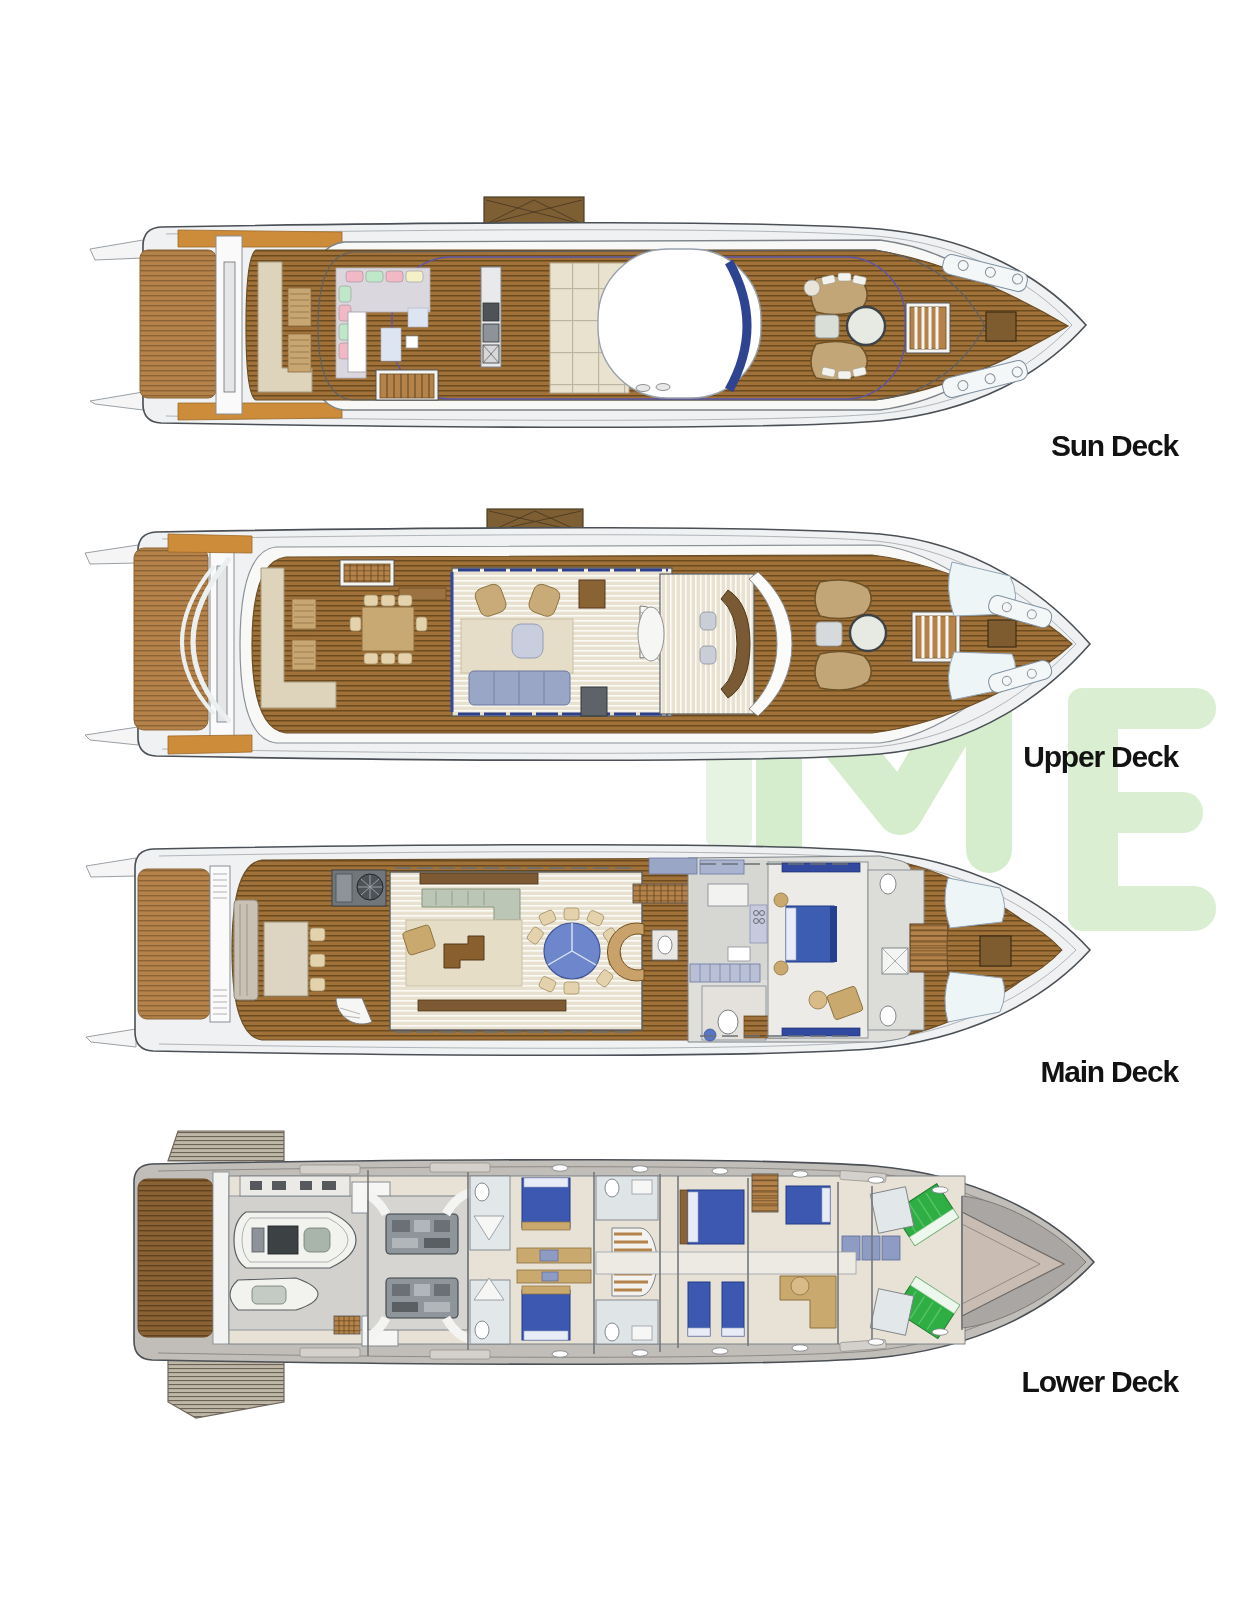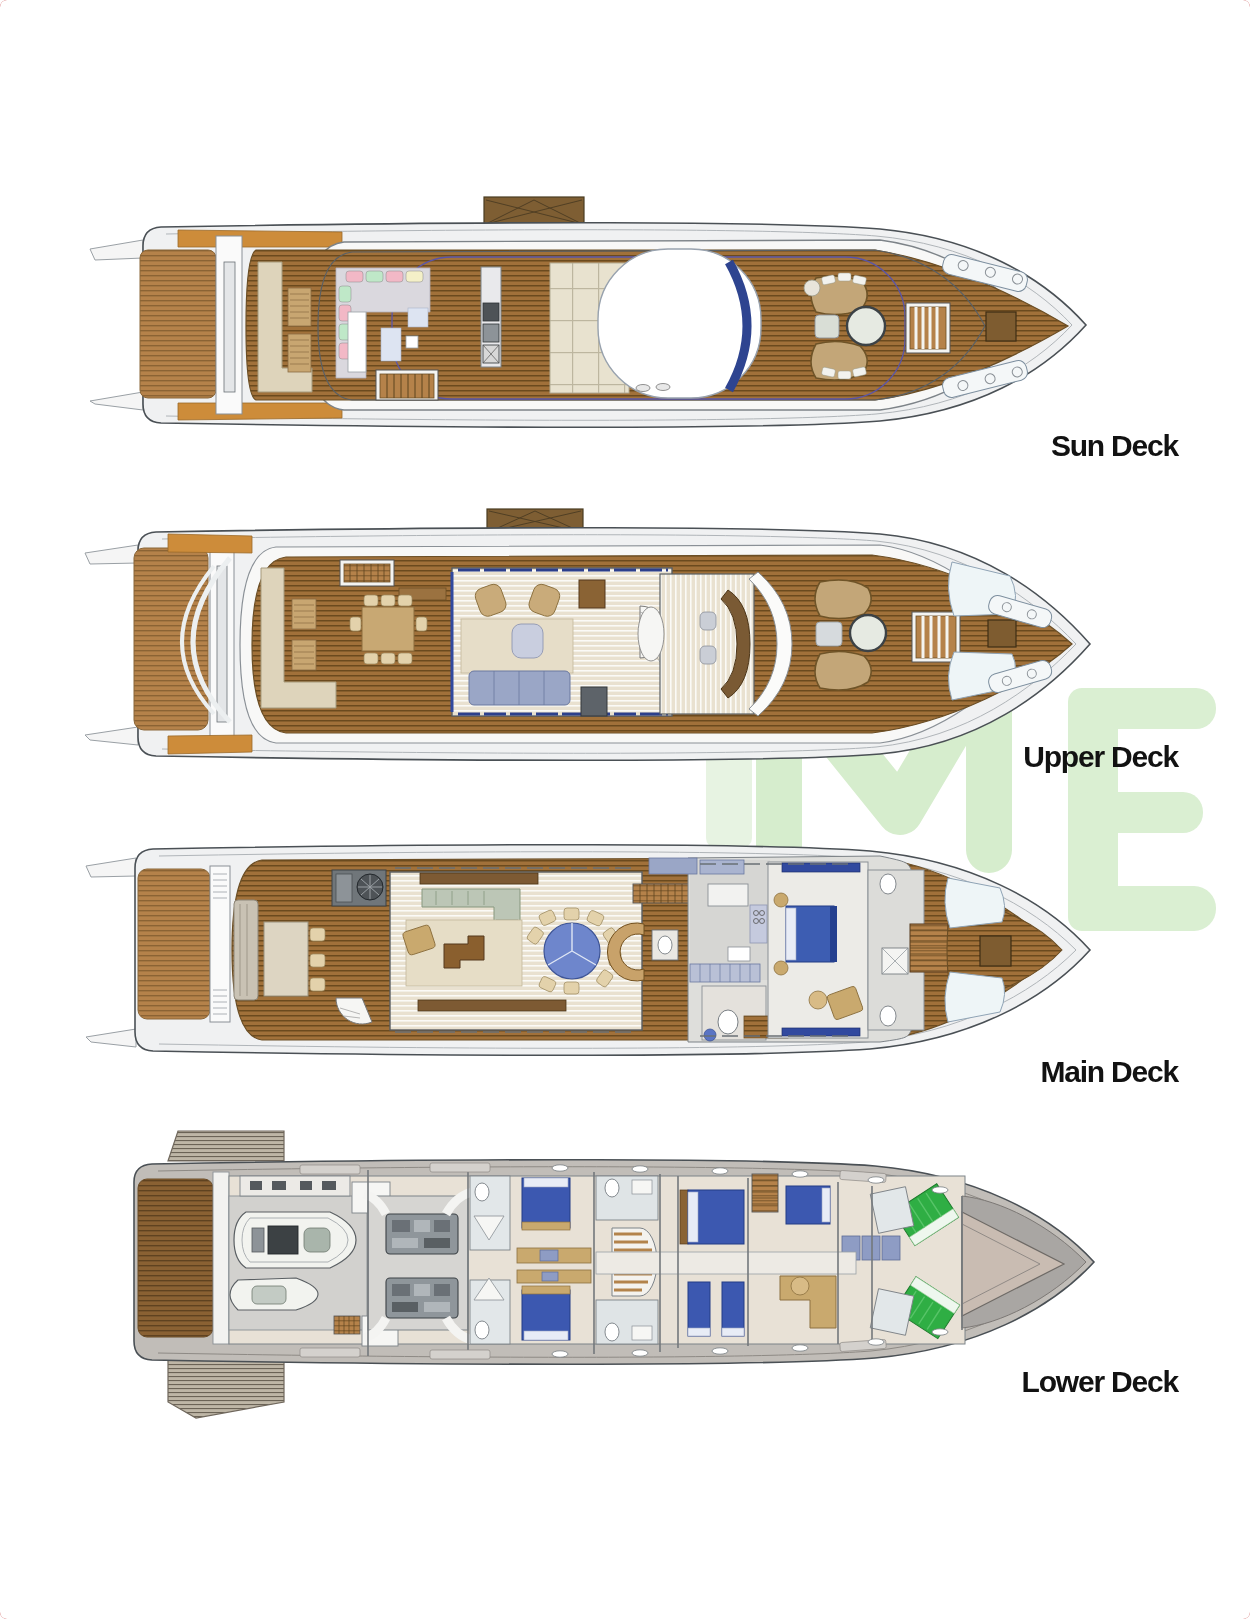--- a/index.html
+++ b/index.html
@@ -1,16 +1,16 @@
 <!DOCTYPE html>
 <html><head>
 <meta charset="utf-8">
 <style>
   html,body{margin:0;padding:0;background:#ffffff;}
-  .page{width:1250px;height:1619px;position:relative;background:#b91c1c;overflow:hidden;border-radius:7px;}
+  .page{width:1250px;height:1619px;position:relative;background:#b91c1c;overflow:hidden;}
   svg{display:block;}
   text{font-family:"Liberation Sans", sans-serif;}
 </style>
 </head>
 <body>
 <div class="page">
 <svg width="1250" height="1619" viewBox="0 0 1250 1619">
 <defs>
   <pattern id="woodH" width="8" height="5" patternUnits="userSpaceOnUse">
     <rect width="8" height="5" fill="#a1713a"></rect>

